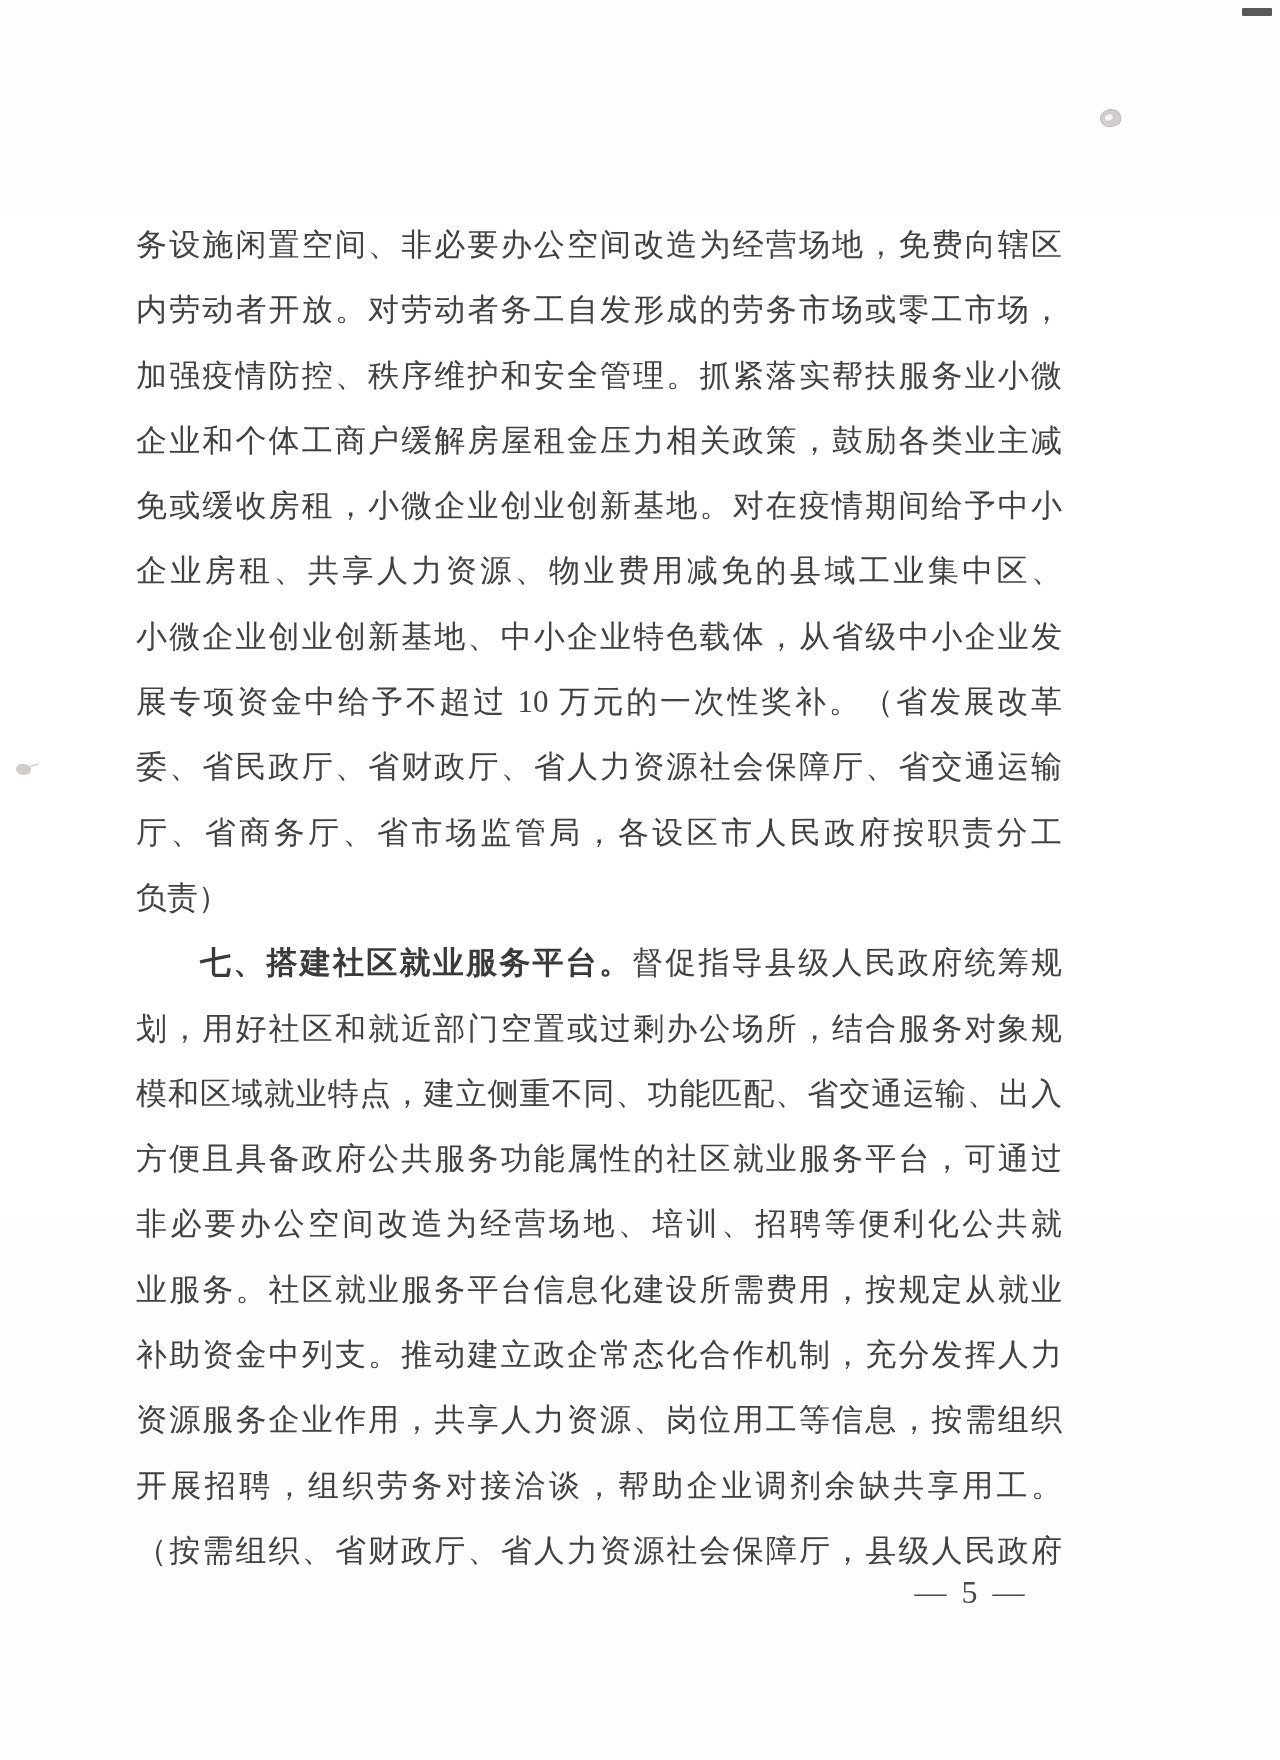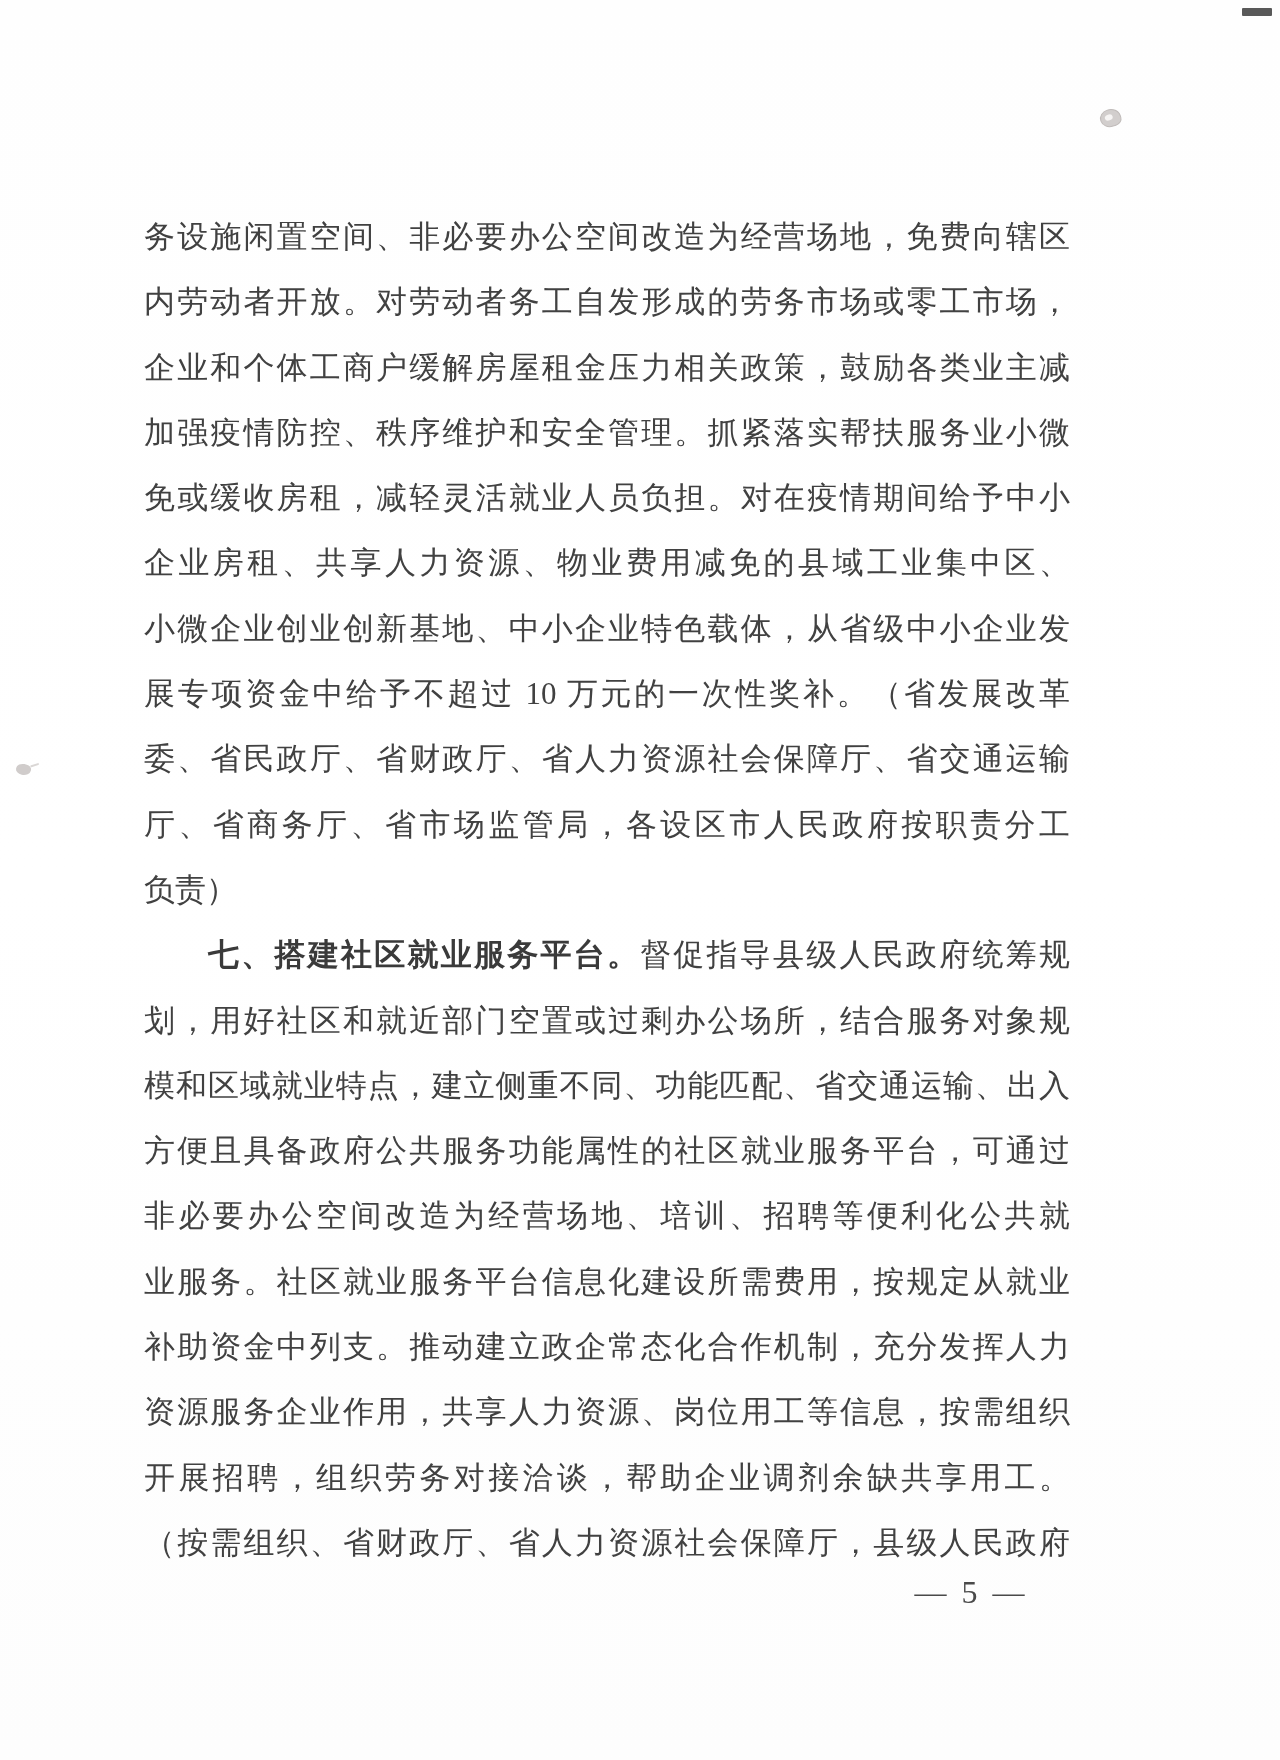--- a/index.html
+++ b/index.html
@@ -15,23 +15,22 @@
     font-family: "Liberation Serif", serif;
   }
   .page {
     position: absolute;
     inset: 0;
     background: linear-gradient(180deg, #fefefe 0%, #ffffff 50%, #fdfdfd 100%);
   }
   .text-block {
     position: absolute;
     left: 136px;
-    top: 204px;
+    top: 212px;
     width: 926px;
-    margin-left: 8px;
   }
   .line {
     font-size: 31px;
     line-height: 65.3px;
     height: 65.3px;
     color: #414141;
     text-align: justify;
     text-align-last: justify;
     text-justify: inter-character;
     letter-spacing: 0px;
@@ -122,23 +121,23 @@
 
 <div class="page">
 
   <div class="corner-bar"></div>
   <div class="smudge-a"></div>
   <div class="smudge-b"></div>
 
   <div class="text-block">
     <div class="line">务设施闲置空间、非必要办公空间改造为经营场地，免费向辖区</div>
     <div class="line">内劳动者开放。对劳动者务工自发形成的劳务市场或零工市场，</div>
+    <div class="line">加强疫情防控、秩序维护和安全管理。抓紧落实帮扶服务业小微</div>
     <div class="line">企业和个体工商户缓解房屋租金压力相关政策，鼓励各类业主减</div>
-    <div class="line">加强疫情防控、秩序维护和安全管理。抓紧落实帮扶服务业小微</div>
-    <div class="line">免或缓收房租，减轻灵活就业人员负担。对在疫情期间给予中小</div>
+    <div class="line">免或缓收房租，小微企业创业创新基地。对在疫情期间给予中小</div>
     <div class="line">企业房租、共享人力资源、物业费用减免的县域工业集中区、</div>
     <div class="line">小微企业创业创新基地、中小企业特色载体，从省级中小企业发</div>
     <div class="line">展专项资金中给予不超过 10 万元的一次性奖补。（省发展改革</div>
     <div class="line">委、省民政厅、省财政厅、省人力资源社会保障厅、省交通运输</div>
     <div class="line">厅、省商务厅、省市场监管局，各设区市人民政府按职责分工</div>
     <div class="line short">负责）</div>
 
     <div class="line heading-line">
       <span class="heading-bold">七、搭建社区就业服务平台。</span><span>督促指导县级人民政府统筹规</span>
     </div>

